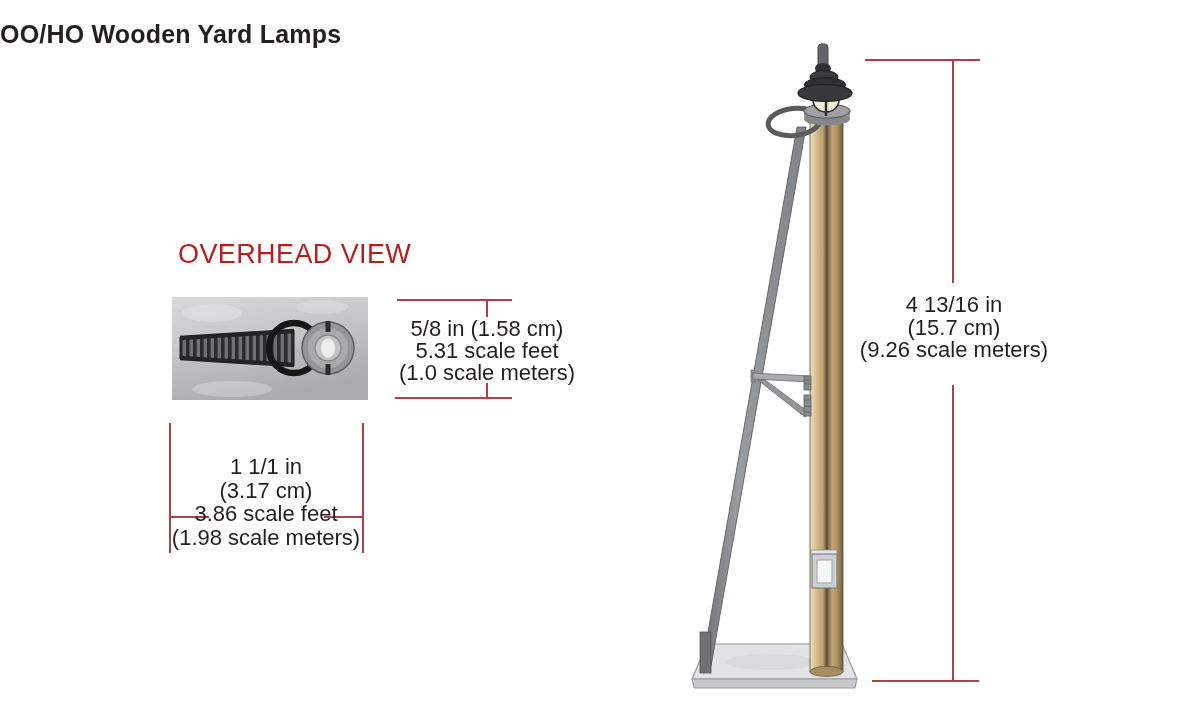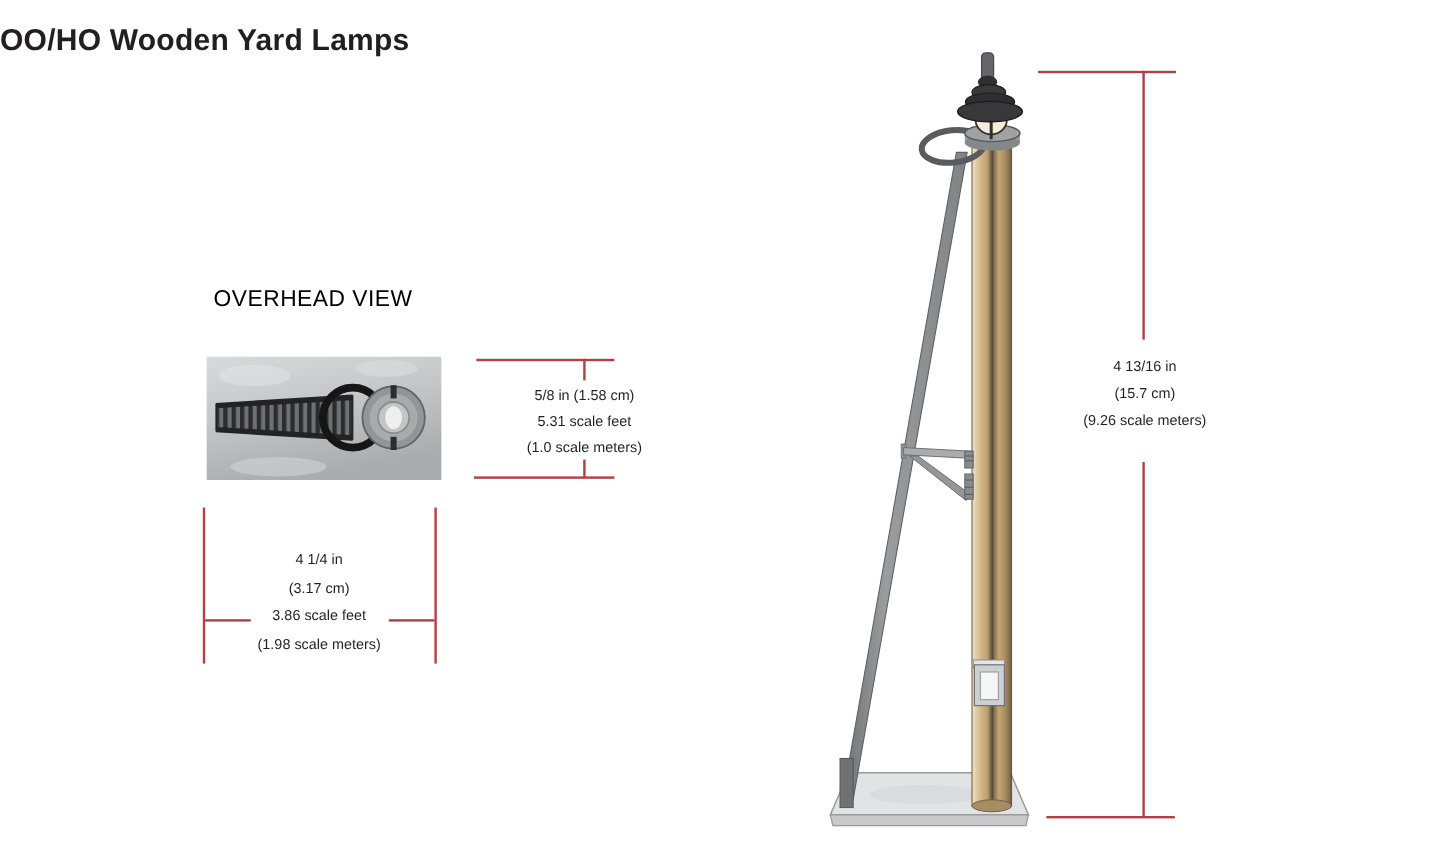--- a/index.html
+++ b/index.html
@@ -5,25 +5,25 @@
   html,body{margin:0;padding:0;background:#ffffff;}
   .page{
     position:relative;width:1200px;height:709px;background:#ffffff;overflow:hidden;
     font-family:"Liberation Sans", sans-serif;color:#231f20;
   }
   .title{
     position:absolute;left:0;top:20px;width:1190px;text-align:left;
     font-size:25px;font-weight:bold;letter-spacing:.2px;color:#231f20;
   }
   .overhead-label{
-    position:absolute;left:178px;top:239px;font-size:19px;color:#000000;letter-spacing:.4px;
+    position:absolute;left:178px;top:239px;font-size:27px;color:#b91c1c;letter-spacing:.4px;
   }
   .dim-line{position:absolute;background:#b04045;}
   .dim-text{
-    position:absolute;text-align:center;color:#231f20;font-size:12px;line-height:22.5px;
+    position:absolute;text-align:center;color:#231f20;font-size:22px;line-height:22.5px;
   }
   .dim-text.threeline{line-height:22px;}
   .dim-text.b{line-height:23.5px;}
   svg{position:absolute;display:block;}
 </style>
 </head>
 <body>
 
 <div class="page">
 
@@ -74,21 +74,21 @@
     <div>5/8 in (1.58 cm)</div>
     <div>5.31 scale feet</div>
     <div>(1.0 scale meters)</div>
   </div>
 
   <div class="dim-line" style="left:169px;top:423px;width:2px;height:130px;"></div>
   <div class="dim-line" style="left:362px;top:423px;width:2px;height:130px;"></div>
   <div class="dim-line" style="left:171px;top:516px;width:38px;height:2px;"></div>
   <div class="dim-line" style="left:324px;top:516px;width:38px;height:2px;"></div>
   <div class="dim-text b" style="left:156px;top:455px;width:220px;">
-    <div>4 1/4 in</div>
+    <div>1 1/1 in</div>
     <div>(3.17 cm)</div>
     <div>3.86 scale feet</div>
     <div>(1.98 scale meters)</div>
   </div>
 
   <svg style="left:640px;top:38px;" width="260" height="660" viewBox="640 38 260 660">
     <defs>
       <linearGradient id="wood" x1="0" y1="0" x2="1" y2="0">
         <stop offset="0" stop-color="#efe3c4"></stop>
         <stop offset="0.10" stop-color="#e2d0a6"></stop>

